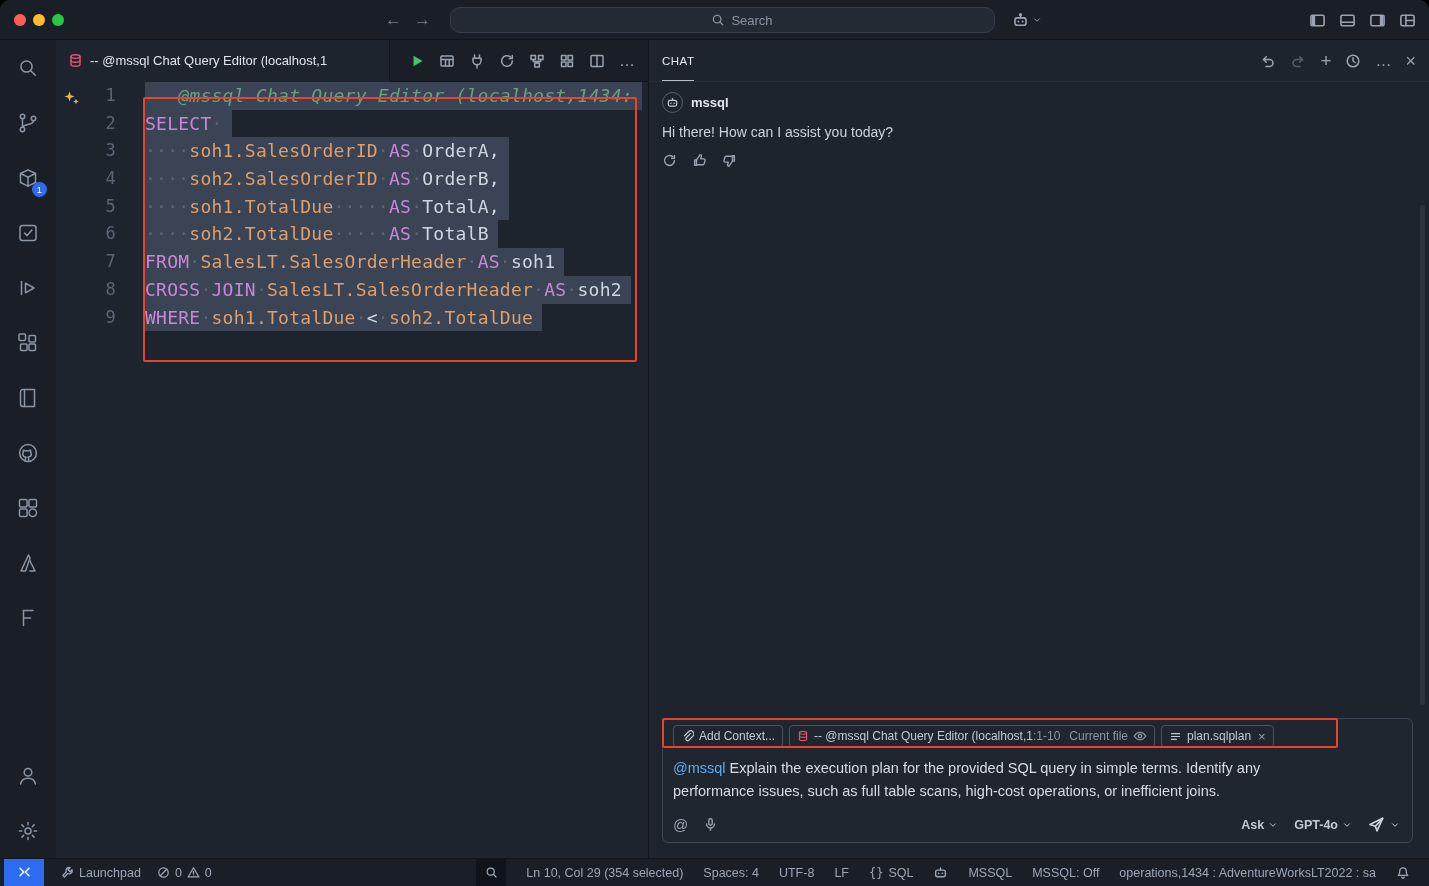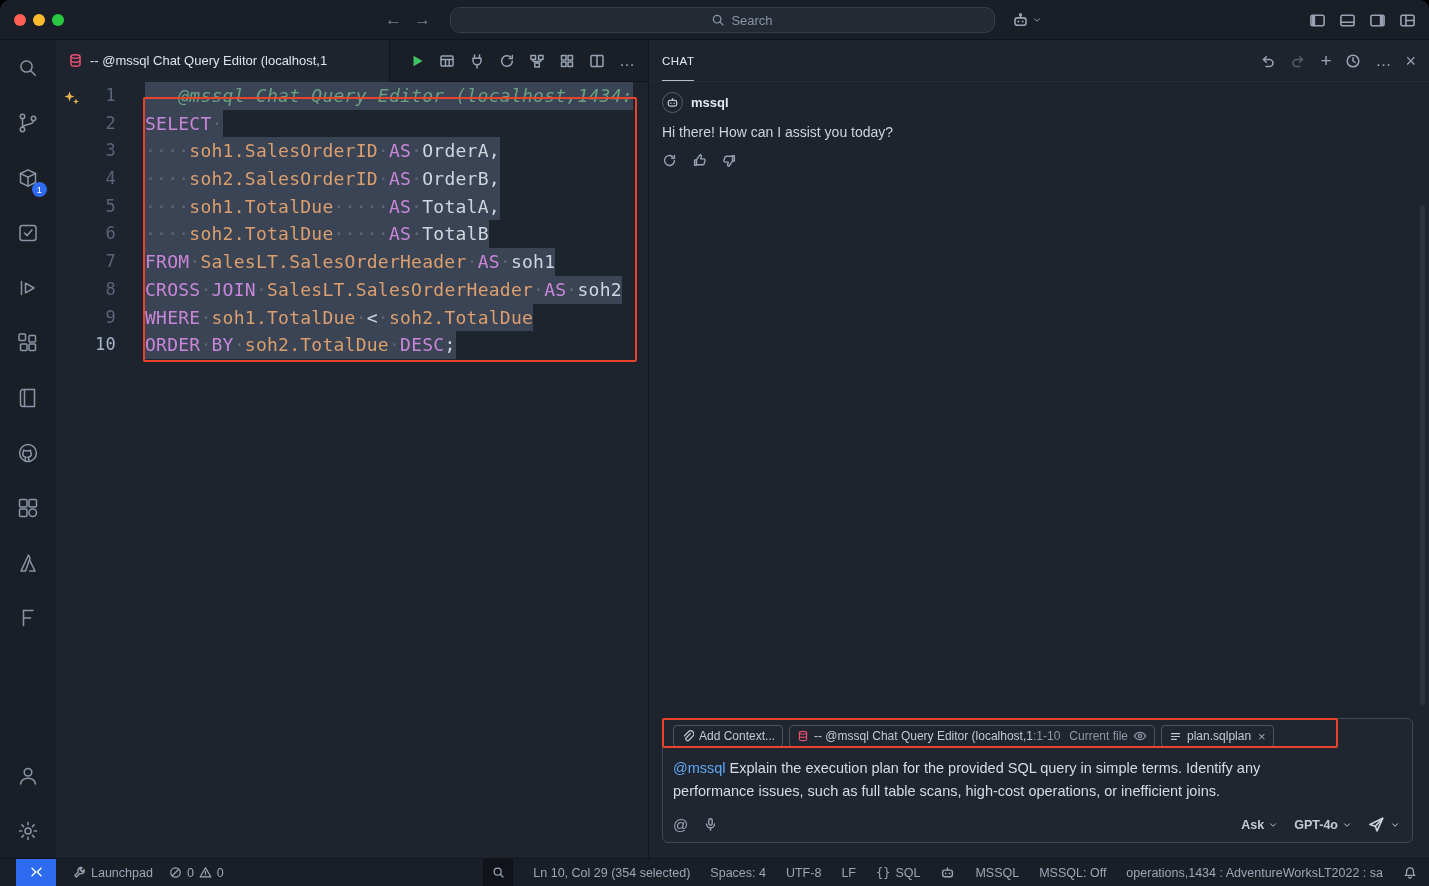--- a/index.html
+++ b/index.html
@@ -33,21 +33,21 @@
   .ed-toolbar { margin-left:auto; display:flex; align-items:center; gap:4px; padding-right:8px; }
   .tool { width:26px; height:26px; display:flex; align-items:center; justify-content:center; color:#98a3b3; border-radius:5px; font-size:16px; }
   .tool.run { color:#41c463; }
   .code { position:absolute; left:0; top:42px; width:100%; height:776px; overflow:hidden; font-family:"DejaVu Sans Mono",monospace; font-size:18px; letter-spacing:0.25px; }
   .sparkle { position:absolute; left:7px; top:7px; }
   .code-line { display:flex; height:27.7px; line-height:27.7px; white-space:pre; }
   .ln { width:60px; text-align:right; color:#5b6578; font-size:17px; flex:none; }
   .ln.active { color:#a9b4c6; }
   .lt { padding-left:29px; }
   .sel { background:#3a4454; display:inline-block; }
-  .sel.pad { }
+  .sel.pad { padding-right:9px; }
   .tk-kw { color:#c887d8; }
   .tk-id { color:#dd9f6e; }
   .tk-pl { color:#ced6e0; }
   .tk-ws { color:#5d6678; }
   .tk-com { color:#69a083; font-style:italic; }
 
   
   .chat { position:absolute; left:648px; top:40px; width:781px; height:818px; background:#1e242e; border-left:1px solid #12161c; }
   .chat-header { position:absolute; left:0; top:0; width:100%; height:42px; display:flex; align-items:center; padding:0 13px; border-bottom:1px solid #262c37; }
   .chat-title { font-size:11.5px; letter-spacing:0.5px; color:#e6eaef; position:relative; }
@@ -72,23 +72,23 @@
   .mention { color:#5fa8f5; }
   .input-toolbar { position:absolute; left:10px; right:12px; bottom:9px; display:flex; align-items:center; gap:15px; color:#9aa3b2; }
   .it-at { font-size:15px; }
   .it-right { margin-left:auto; display:flex; align-items:center; gap:16px; font-size:12.5px; color:#c3cad6;font-weight:bold; }
   .it-select { display:flex; align-items:center; gap:4px; }
   .send-wrap { display:flex; align-items:center; gap:5px; color:#cdd5e0; }
 
   
   .statusbar { position:absolute; left:0; bottom:0; width:100%; height:28px; background:#1a1f27; border-top:1px solid #12161c; display:flex; align-items:center; color:#9ba6b6; font-size:12.5px; }
   .sb-remote { width:40px; height:28px; background:#2d6cf1; color:#fff; display:flex; align-items:center; justify-content:center; flex:none; }
-  .sb-left { display:flex; align-items:center; gap:16px; padding-left:16px; }
+  .sb-left { display:flex; align-items:center; gap:16px; padding-left:4px; }
   .sb-left .sb-item:first-of-type { margin-left:14px; }
-  .sb-right { margin-left:auto; display:flex; align-items:center; gap:20px; padding-right:12px; }
+  .sb-right { margin-left:auto; display:flex; align-items:center; gap:20px; padding-right:19px; }
   .sb-item { display:flex; align-items:center; gap:5px; white-space:nowrap; }
   .sb-zoom { width:30px; height:28px; background:#10141a; display:flex; align-items:center; justify-content:center; color:#9ba6b6; }
   .braces { font-family:"DejaVu Sans Mono",monospace; font-size:12px; }
 
   
   .anno { position:absolute; border:2px solid #e8432d; border-radius:2px; pointer-events:none; z-index:50; }
   .anno-code { left:143px; top:97px; width:494px; height:265px; }
   .anno-chips { left:662px; top:718px; width:676px; height:30px; }
 
   svg { stroke:currentColor; fill:none; stroke-width:1.5; stroke-linecap:round; stroke-linejoin:round; }
@@ -307,21 +307,20 @@
       <div>
           <div class="code-line"><span class="ln">1</span><span class="lt"><span class="sel pad"><span class="tk-com">-- @mssql Chat Query Editor (localhost,1434:</span></span></span></div>
           <div class="code-line"><span class="ln">2</span><span class="lt"><span class="sel pad"><span class="tk-kw">SELECT</span><span class="tk-ws">·</span></span></span></div>
           <div class="code-line"><span class="ln">3</span><span class="lt"><span class="sel pad"><span class="tk-ws">····</span><span class="tk-id">soh1.SalesOrderID</span><span class="tk-ws">·</span><span class="tk-kw">AS</span><span class="tk-ws">·</span><span class="tk-pl">OrderA,</span></span></span></div>
           <div class="code-line"><span class="ln">4</span><span class="lt"><span class="sel pad"><span class="tk-ws">····</span><span class="tk-id">soh2.SalesOrderID</span><span class="tk-ws">·</span><span class="tk-kw">AS</span><span class="tk-ws">·</span><span class="tk-pl">OrderB,</span></span></span></div>
           <div class="code-line"><span class="ln">5</span><span class="lt"><span class="sel pad"><span class="tk-ws">····</span><span class="tk-id">soh1.TotalDue</span><span class="tk-ws">·····</span><span class="tk-kw">AS</span><span class="tk-ws">·</span><span class="tk-pl">TotalA,</span></span></span></div>
           <div class="code-line"><span class="ln">6</span><span class="lt"><span class="sel pad"><span class="tk-ws">····</span><span class="tk-id">soh2.TotalDue</span><span class="tk-ws">·····</span><span class="tk-kw">AS</span><span class="tk-ws">·</span><span class="tk-pl">TotalB</span></span></span></div>
           <div class="code-line"><span class="ln">7</span><span class="lt"><span class="sel pad"><span class="tk-kw">FROM</span><span class="tk-ws">·</span><span class="tk-id">SalesLT.SalesOrderHeader</span><span class="tk-ws">·</span><span class="tk-kw">AS</span><span class="tk-ws">·</span><span class="tk-pl">soh1</span></span></span></div>
           <div class="code-line"><span class="ln">8</span><span class="lt"><span class="sel pad"><span class="tk-kw">CROSS</span><span class="tk-ws">·</span><span class="tk-kw">JOIN</span><span class="tk-ws">·</span><span class="tk-id">SalesLT.SalesOrderHeader</span><span class="tk-ws">·</span><span class="tk-kw">AS</span><span class="tk-ws">·</span><span class="tk-pl">soh2</span></span></span></div>
           <div class="code-line"><span class="ln">9</span><span class="lt"><span class="sel pad"><span class="tk-kw">WHERE</span><span class="tk-ws">·</span><span class="tk-id">soh1.TotalDue</span><span class="tk-ws">·</span><span class="tk-pl">&lt;</span><span class="tk-ws">·</span><span class="tk-id">soh2.TotalDue</span></span></span></div>
-          <div class="code-line"><span class="ln active">10</span><span class="lt"><span class="sel"><span class="tk-kw">ORDER</span><span class="tk-ws">·</span><span class="tk-kw">BY</span><span class="tk-ws">·</span><span class="tk-id">soh2.TotalDue</span><span class="tk-ws">·</span><span class="tk-kw">DESC</span><span class="tk-pl">;</span></span></span></div>
         </div>
     </div>
   </section>
 
   <aside class="chat">
     <div class="chat-header">
       <span class="chat-title">CHAT</span>
       <div class="chat-header-icons">
         <svg width="16" height="16" viewBox="0 0 16 16">
             <path d="M3.5 6.5h6a3.5 3.5 0 1 1 0 7H6"></path>

